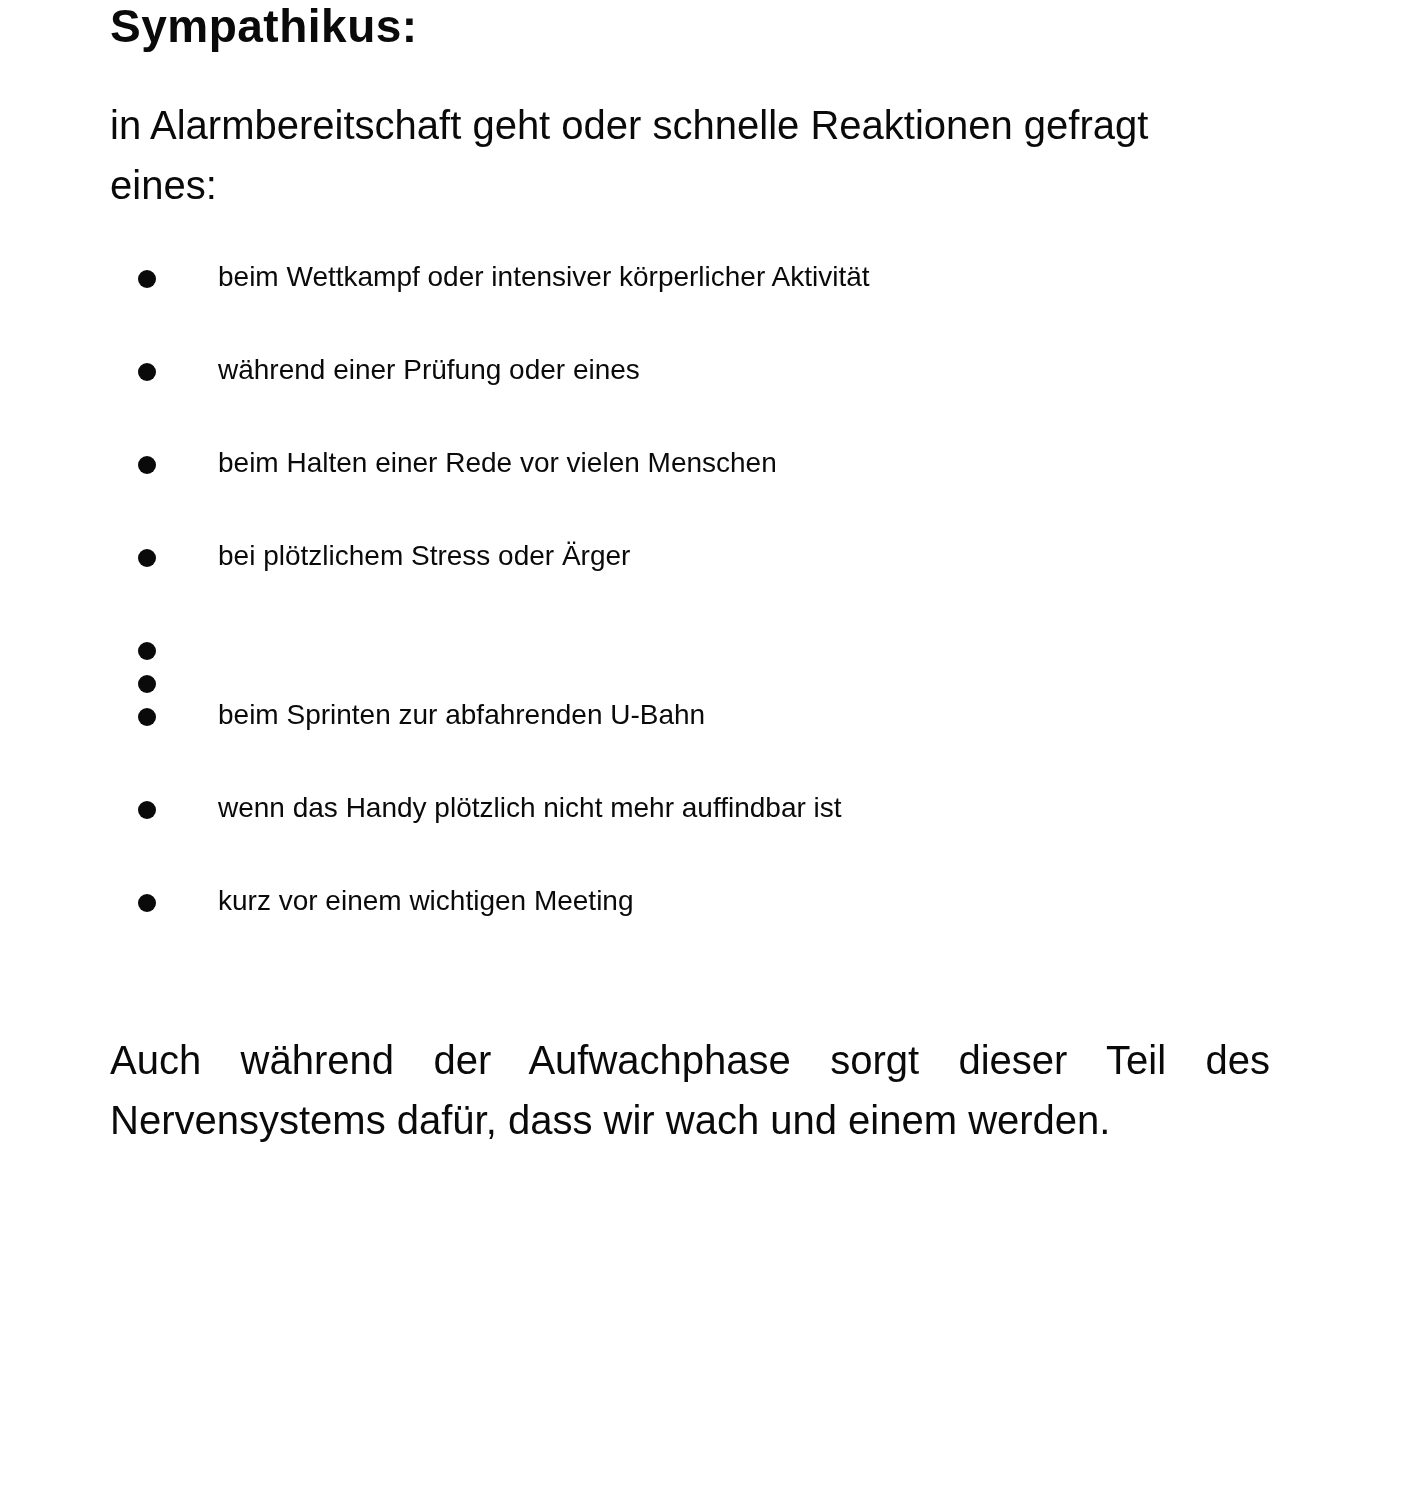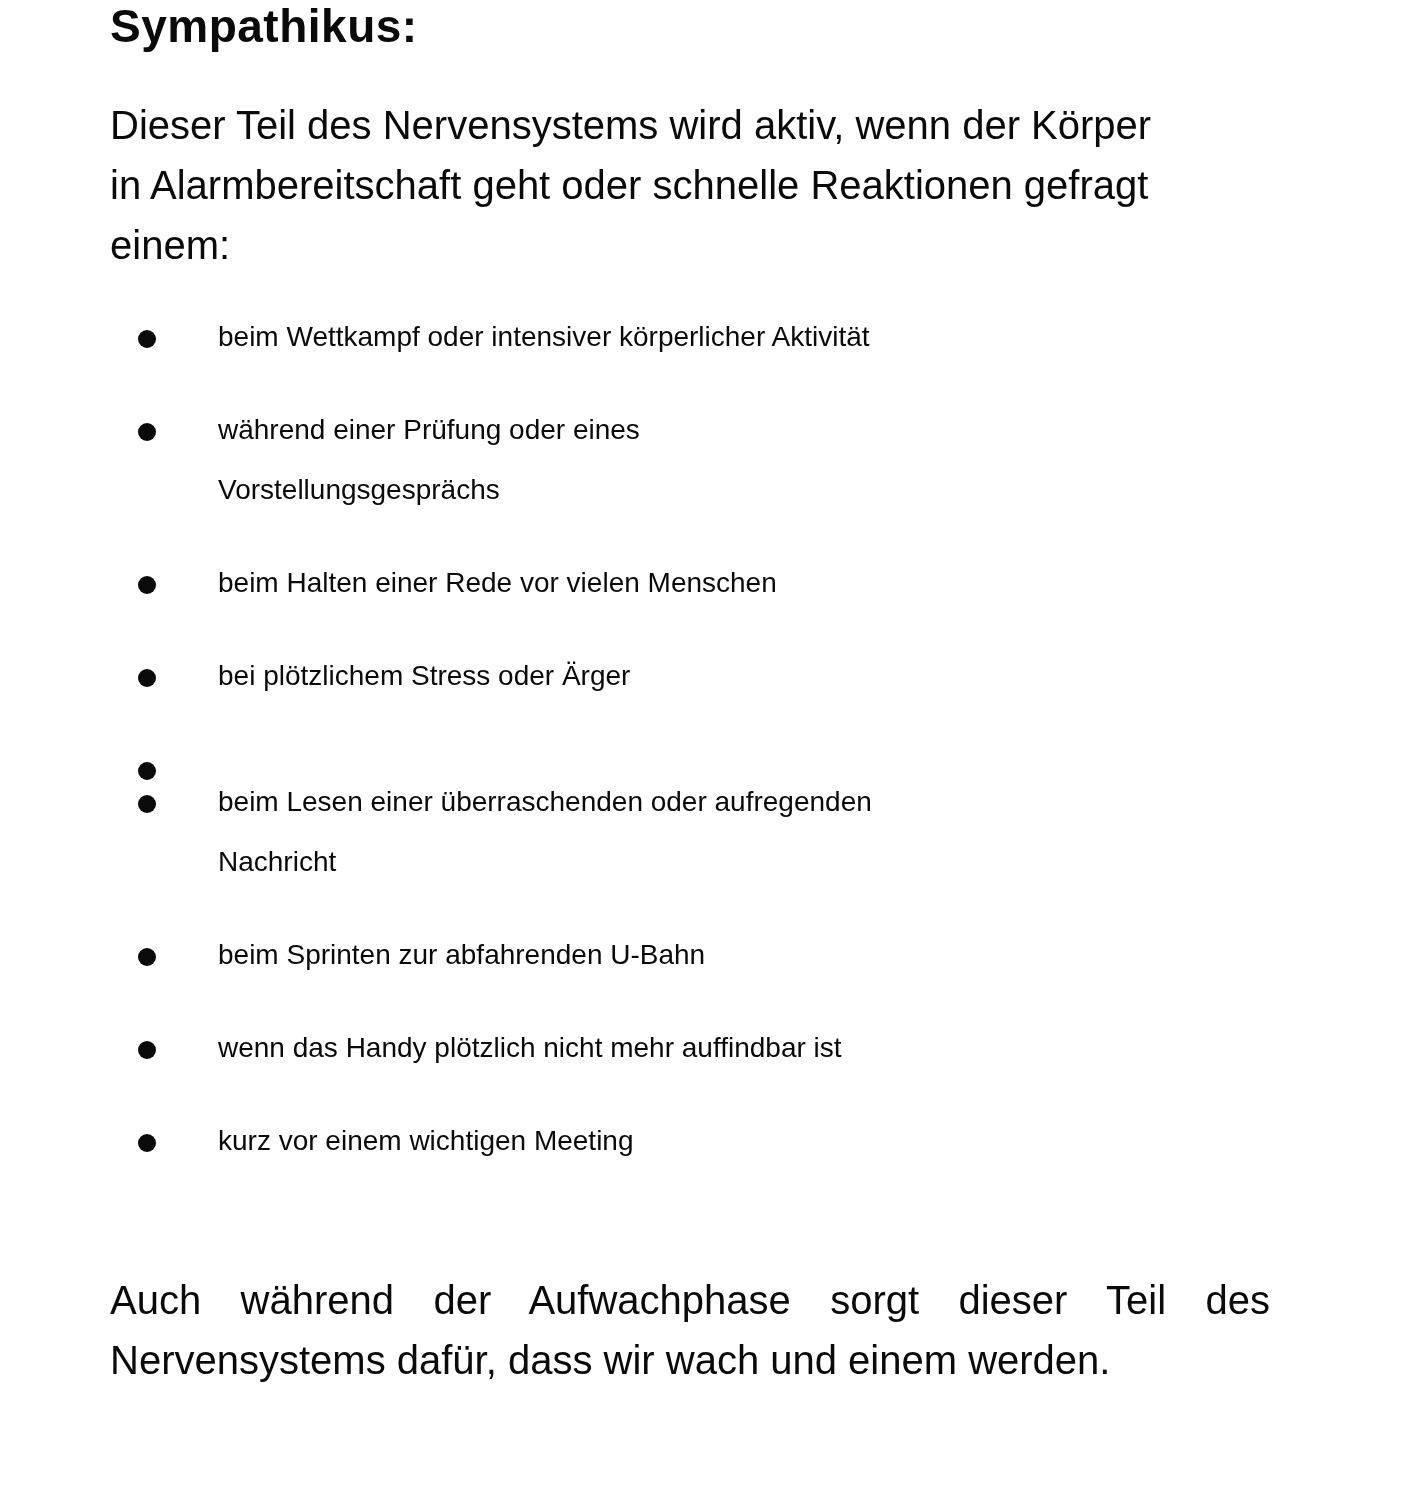--- a/index.html
+++ b/index.html
@@ -61,41 +61,39 @@
   }
   .outro { margin: 66px 0 0 0; }
 </style>
 </head>
 <body>
 
 <div class="page">
   <h1 class="heading">Sympathikus:</h1>
 
   <div class="para intro">
-      <div class="line">Dieser Teil des Nervensystems wird aktiv, wenn der Körper</div>
       <div class="line">in Alarmbereitschaft geht oder schnelle Reaktionen gefragt</div>
-      <div class="line">einem:</div>
+      <div class="line">eines:</div>
     </div>
 
   <div class="bullet-list">
       <div class="bullet-item">
         <div class="marker-col">
           <span class="bullet-dot"></span>
         </div>
         <div class="bullet-text">
           <div class="line">beim Wettkampf oder intensiver körperlicher Aktivität</div>
         </div>
       </div>
       <div class="bullet-item">
         <div class="marker-col">
           <span class="bullet-dot"></span>
         </div>
         <div class="bullet-text">
           <div class="line">während einer Prüfung oder eines</div>
-          <div class="line">Vorstellungsgesprächs</div>
         </div>
       </div>
       <div class="bullet-item">
         <div class="marker-col">
           <span class="bullet-dot"></span>
         </div>
         <div class="bullet-text">
           <div class="line">beim Halten einer Rede vor vielen Menschen</div>
         </div>
       </div>
@@ -108,24 +106,20 @@
         </div>
       </div>
       <div class="bullet-item">
         <div class="marker-col">
           <span class="bullet-dot"></span>
         </div>
       </div>
       <div class="bullet-item">
         <div class="marker-col">
           <span class="bullet-dot"></span>
-        </div>
-        <div class="bullet-text">
-          <div class="line">beim Lesen einer überraschenden oder aufregenden</div>
-          <div class="line">Nachricht</div>
         </div>
       </div>
       <div class="bullet-item">
         <div class="marker-col">
           <span class="bullet-dot"></span>
         </div>
         <div class="bullet-text">
           <div class="line">beim Sprinten zur abfahrenden U-Bahn</div>
         </div>
       </div>

